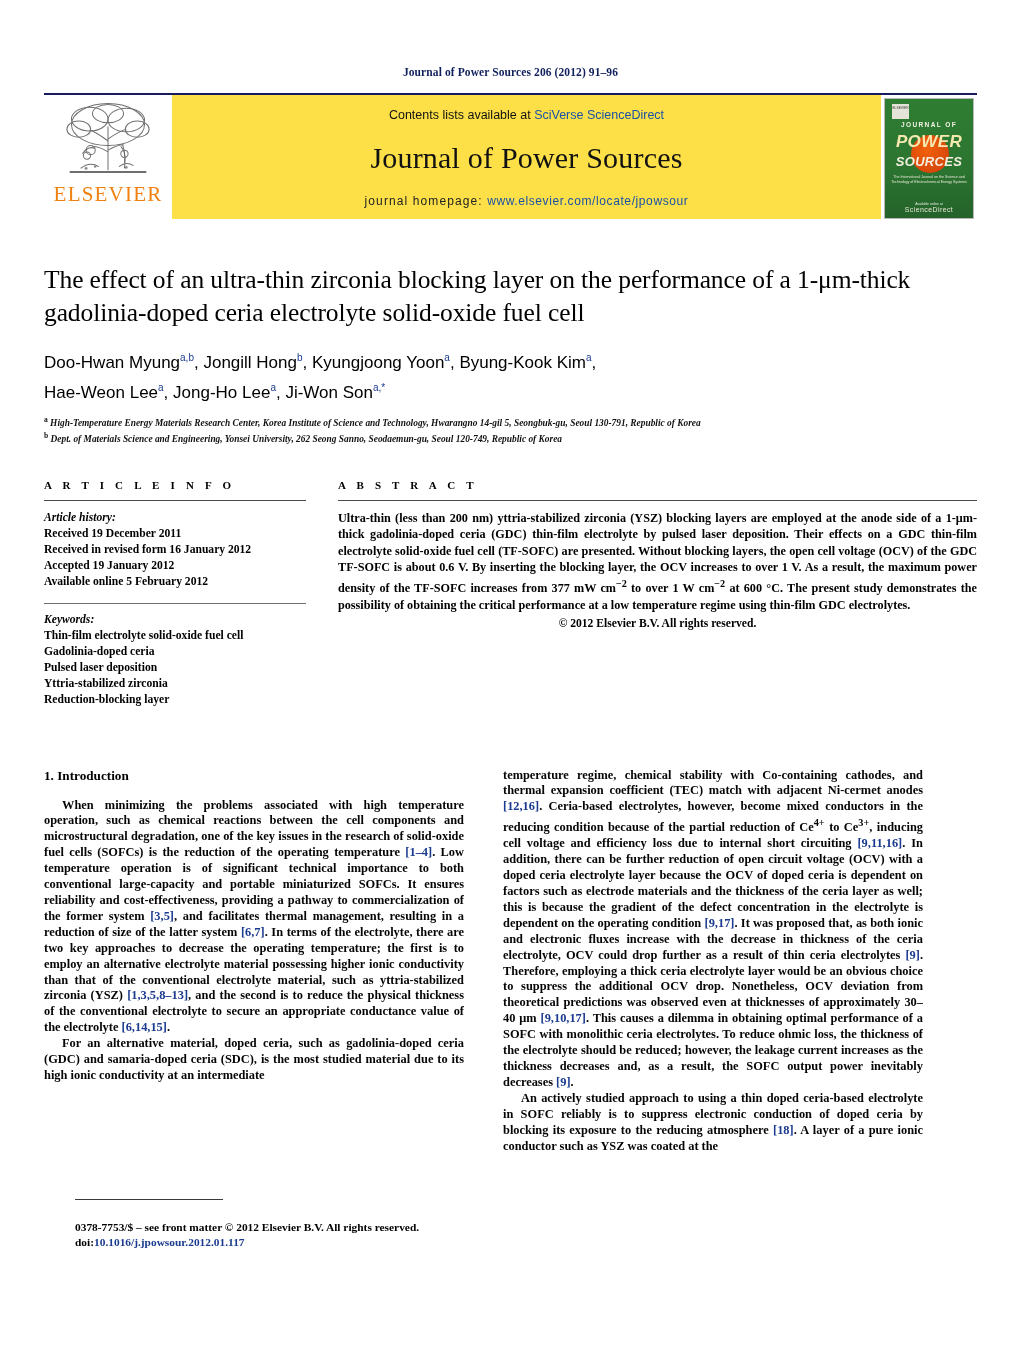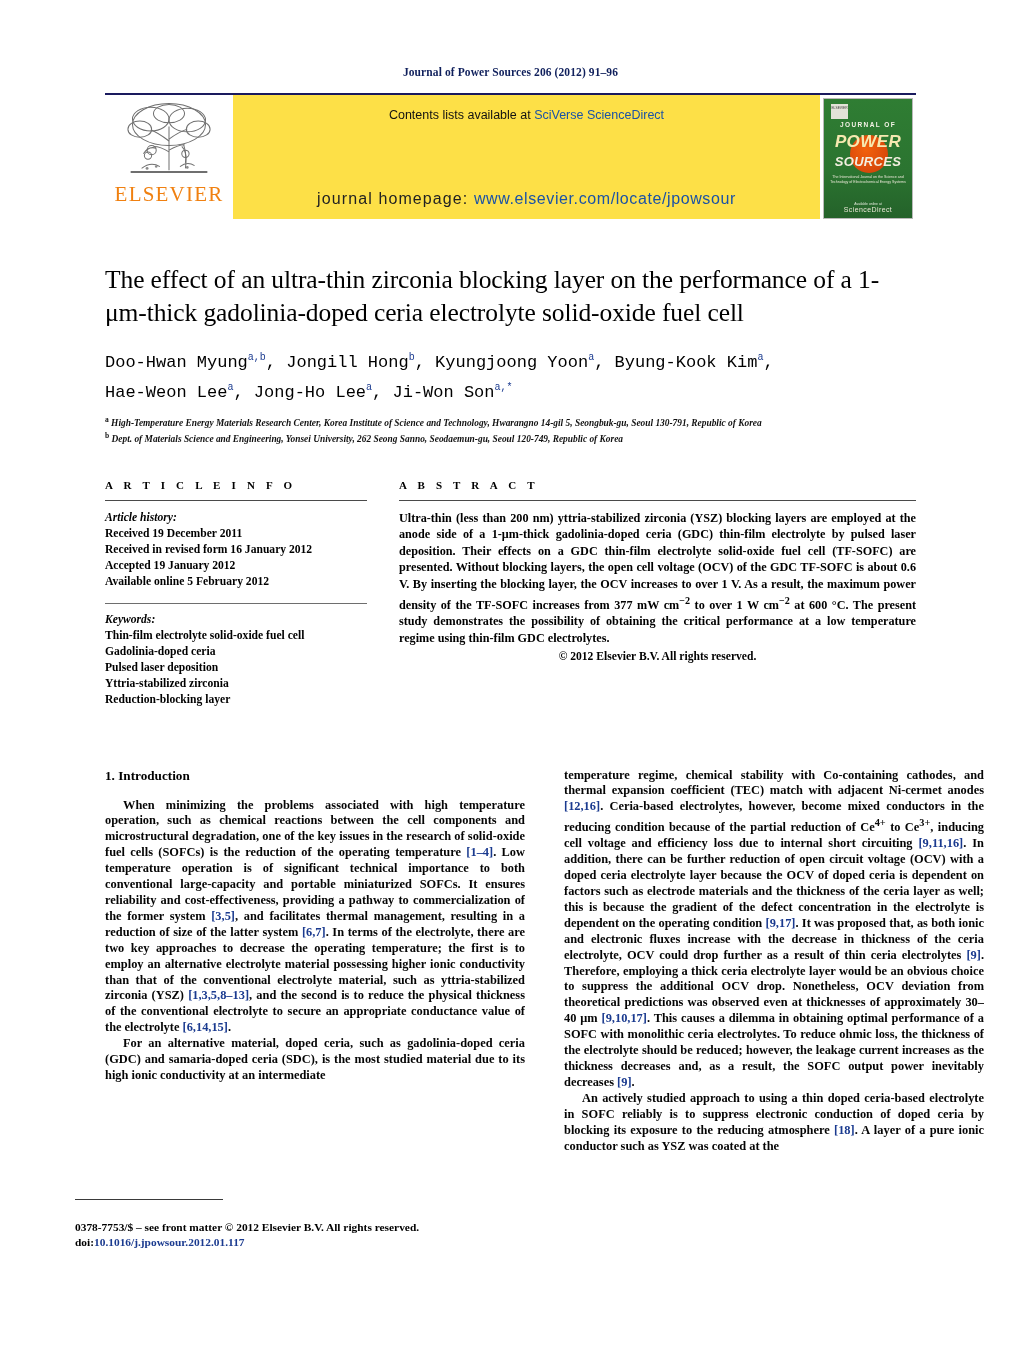--- a/index.html
+++ b/index.html
@@ -13,21 +13,21 @@
     font-family: "Liberation Serif", serif;
     color: #000000;
     position: relative;
     overflow: hidden;
   }
   .page {
     position: relative;
     width: 1021px;
     height: 1322px;
     box-sizing: border-box;
-    padding: 0 105px;
+    padding: 0 44px;
   }
 
   
   .running-head {
     text-align: center;
     font-family: "Liberation Serif", serif;
     font-weight: bold;
     font-size: 11.5px;
     color: #10205c;
     letter-spacing: 0.1px;
@@ -82,21 +82,21 @@
     color: #1a52a6;
   }
   .journal-name {
     font-family: "Liberation Serif", serif;
     font-size: 30px;
     color: #111111;
     letter-spacing: 0.2px;
   }
   .homepage-line {
     font-family: "Liberation Sans", sans-serif;
-    font-size: 16px;
+    font-size: 12px;
     color: #222222;
     letter-spacing: 1.1px;
   }
   .homepage-line .url {
     color: #1a52a6;
     letter-spacing: 0.6px;
   }
   .masthead-right {
     width: 96px;
     flex: 0 0 96px;
@@ -169,21 +169,21 @@
     font-family: "Liberation Serif", serif;
     font-size: 25.5px;
     line-height: 33px;
     font-weight: normal;
     color: #000;
     margin: 0;
     letter-spacing: -0.1px;
   }
   .authors {
     margin-top: 16px;
-    font-family: Liberation Mono, monospace;
+    font-family: Liberation Sans, sans-serif;
     font-size: 17px;
     line-height: 25px;
     color: #000;
   }
   .authors sup {
     font-size: 10px;
     color: #1a3a8f;
     vertical-align: super;
   }
   .affiliations {
@@ -351,20 +351,21 @@
           <circle cx="70" cy="75" r="1.5"></circle>
         </g>
       </svg>
       <div class="elsevier-word">ELSEVIER</div>
     </div>
 
     <div class="masthead-center">
       <div class="contents-line">
         <span>Contents lists available at </span><span class="sd-link">SciVerse ScienceDirect</span>
       </div>
+      <div class="journal-name">Journal of Power Sources</div>
       <div class="homepage-line">
         <span>journal homepage: </span><span class="url">www.elsevier.com/locate/jpowsour</span>
       </div>
     </div>
 
     <div class="masthead-right">
       <div class="cover-thumb">
         <div class="cover-badge">ELSEVIER</div>
         <div class="cover-t1">JOURNAL OF</div>
         <div class="cover-circle"></div>

